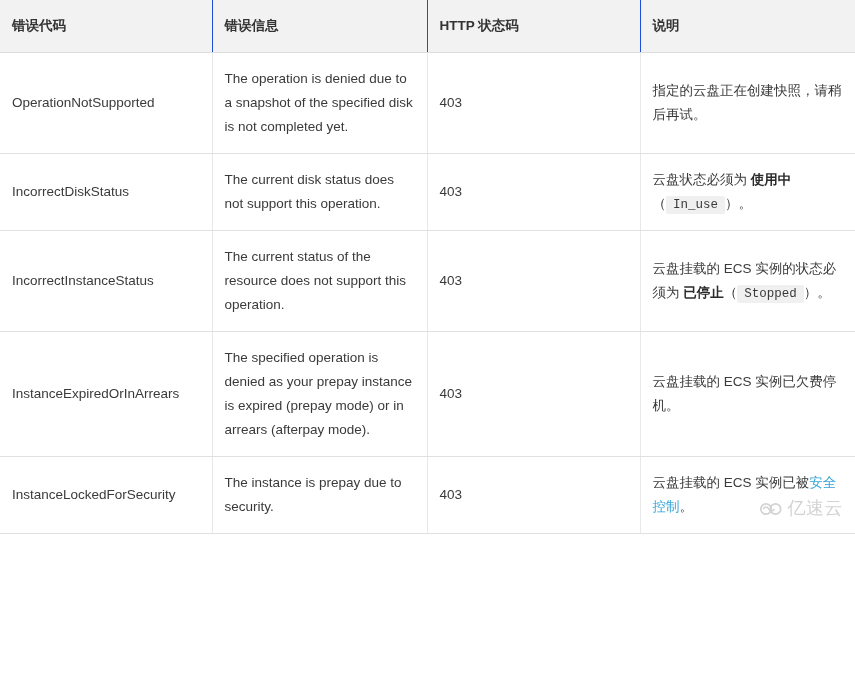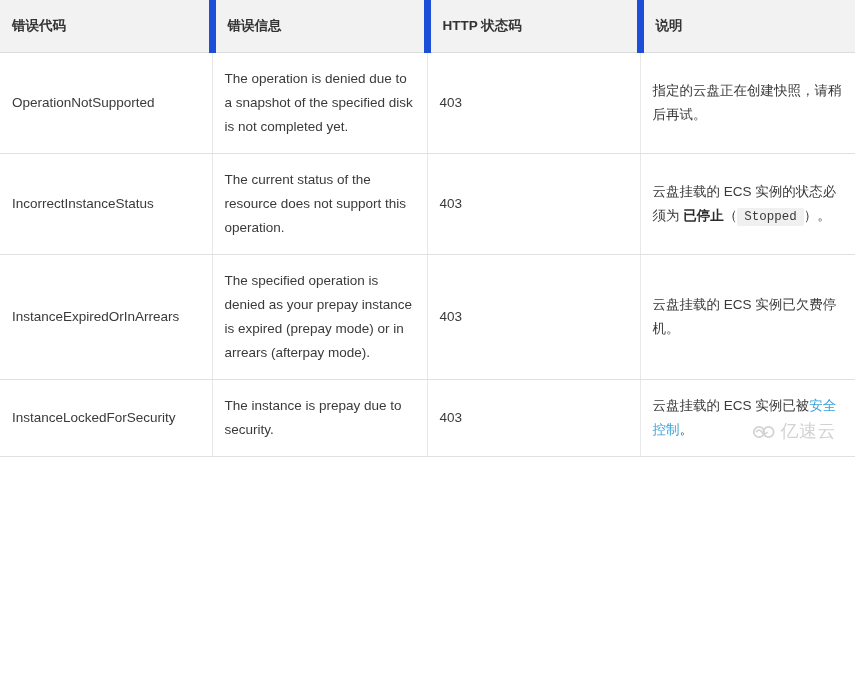--- a/index.html
+++ b/index.html
@@ -33,21 +33,21 @@
   table.error-table thead th {
     background: #f2f2f2;
     border-bottom: 1px solid #dcdcdc;
     text-align: left;
     font-weight: bold;
     font-size: 13.5px;
     color: #333333;
     padding: 15px 12px 15px 12px;
     height: 22px;
     vertical-align: middle;
-    border-right: 7px solid #1d4ed8;
+    border-right: 1px solid #1d4ed8;
   }
   table.error-table thead th:last-child { border-right: none; }
 
   table.error-table tbody td {
     border-bottom: 1px solid #e0e0e0;
     border-right: 1px solid #e8e8e8;
     padding: 14px 12px 14px 12px;
     vertical-align: middle;
     line-height: 1.78;
     font-size: 13.5px;
@@ -81,21 +81,21 @@
     color: #3a3a3a;
     border-radius: 2px;
     white-space: nowrap;
   }
   a.doc-link {
     color: #36a3d9;
     text-decoration: none;
   }
   .watermark {
     position: absolute;
-    right: 19px;
+    right: 12px;
     bottom: 14px;
     display: flex;
     align-items: center;
     gap: 5px;
     opacity: 0.38;
     pointer-events: none;
     user-select: none;
   }
   .watermark .wm-text {
     font-size: 18px;
@@ -125,20 +125,26 @@
       </tr>
     </thead>
     <tbody id="table-body">
         <tr>
           <td class="cell-code">OperationNotSupported</td>
           <td class="cell-msg">The operation is denied due to a snapshot of the specified disk is not completed yet.</td>
           <td class="cell-status">403</td>
           <td class="cell-desc"><span>指定的云盘正在创建快照，请稍后再试。</span></td>
         </tr>
         <tr>
+          <td class="cell-code">IncorrectDiskStatus</td>
+          <td class="cell-msg">The current disk status does not support this operation.</td>
+          <td class="cell-status">403</td>
+          <td class="cell-desc"><span>云盘状态必须为 </span><span class="strong-val">使用中</span><span>（</span><code class="inline-code">In_use</code><span>）。</span></td>
+        </tr>
+        <tr>
           <td class="cell-code">IncorrectInstanceStatus</td>
           <td class="cell-msg">The current status of the resource does not support this operation.</td>
           <td class="cell-status">403</td>
           <td class="cell-desc"><span>云盘挂载的 ECS 实例的状态必须为 </span><span class="strong-val">已停止</span><span>（</span><code class="inline-code">Stopped</code><span>）。</span></td>
         </tr>
         <tr>
           <td class="cell-code">InstanceExpiredOrInArrears</td>
           <td class="cell-msg">The specified operation is denied as your prepay instance is expired (prepay mode) or in arrears (afterpay mode).</td>
           <td class="cell-status">403</td>
           <td class="cell-desc"><span>云盘挂载的 ECS 实例已欠费停机。</span></td>

